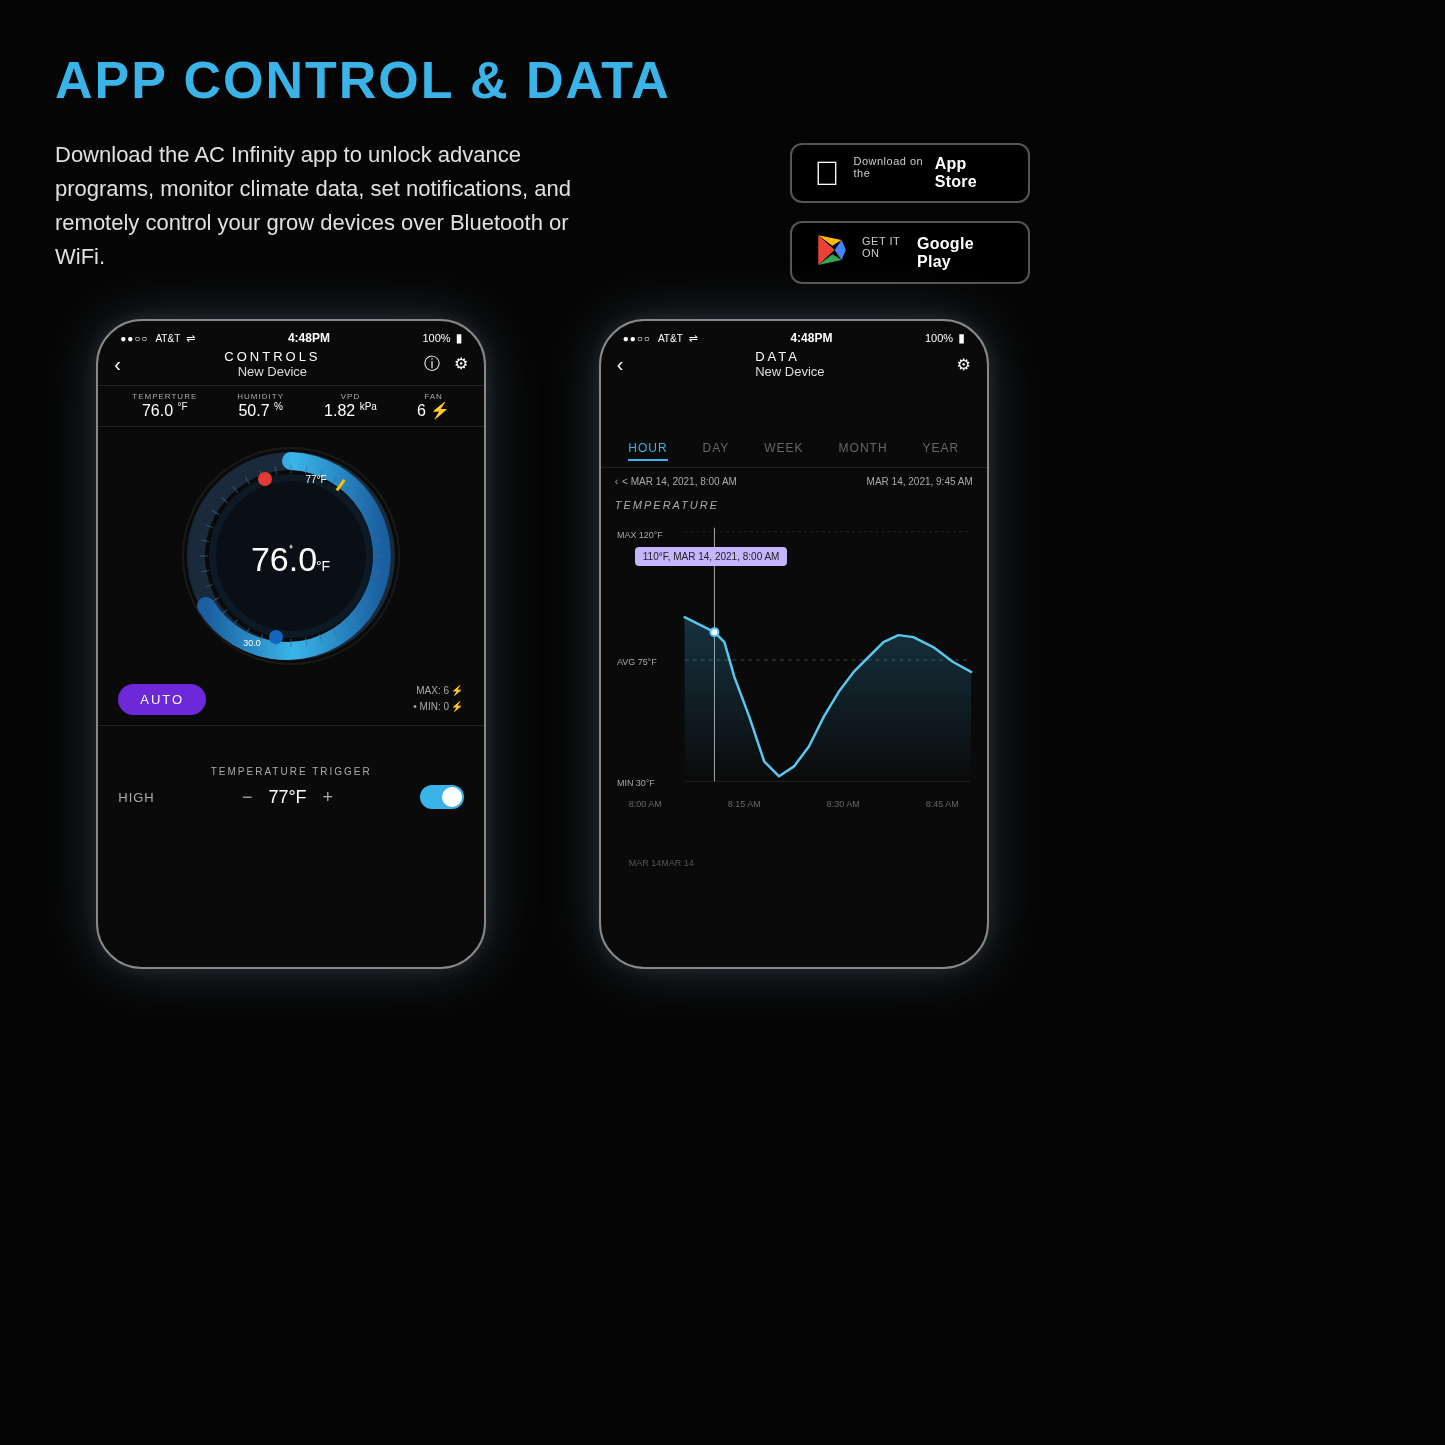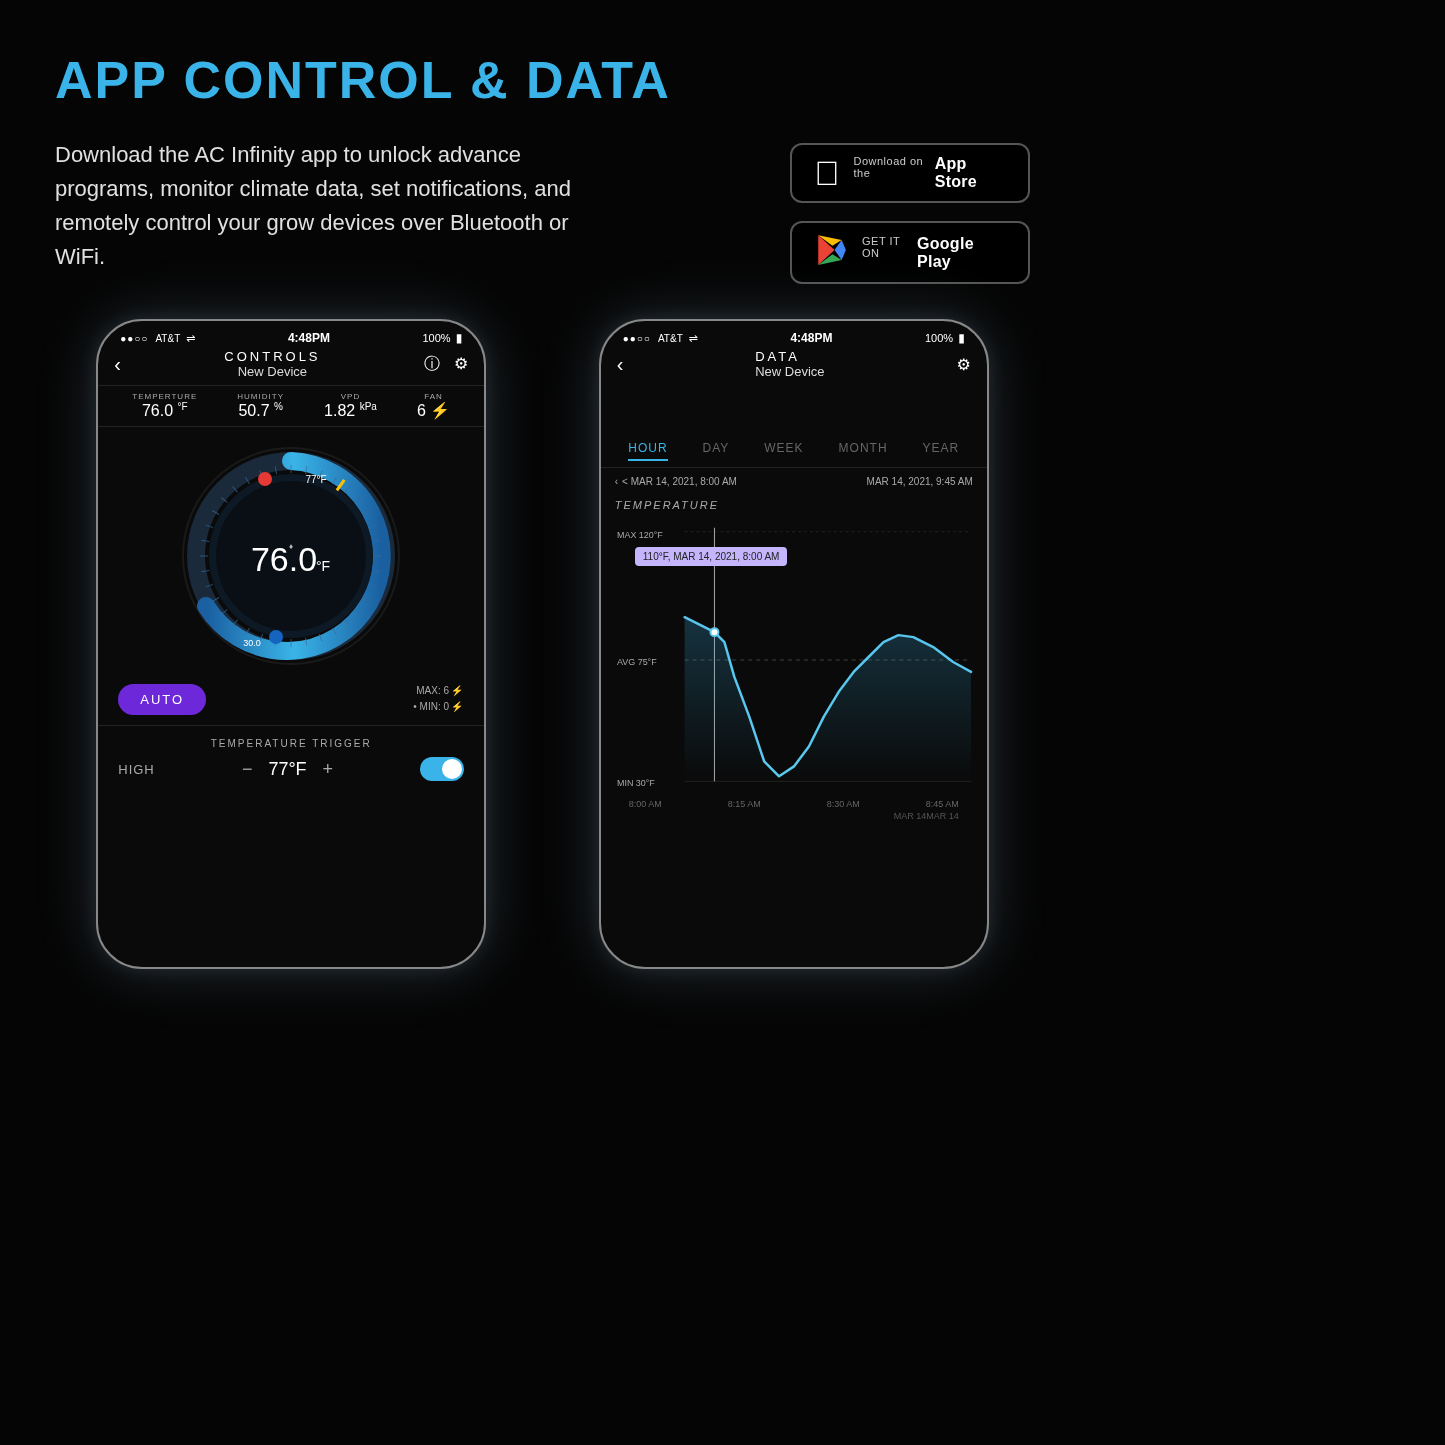--- a/index.html
+++ b/index.html
@@ -262,20 +262,21 @@
       margin-top: 10px;
     }
 
     .trigger-title {
       text-align: center;
       font-size: 10px;
       color: #aaa;
       letter-spacing: 2px;
       text-transform: uppercase;
       margin-bottom: 8px;
+      margin-top: 28px;
     }
 
     .trigger-row {
       display: flex;
       align-items: center;
       justify-content: space-between;
     }
 
     .trigger-label {
       color: #aaa;
@@ -392,24 +393,25 @@
     .chart-x-labels {
       display: flex;
       justify-content: space-between;
       padding: 2px 14px;
       font-size: 9px;
       color: #666;
     }
 
     .chart-x-bottom {
       display: flex;
-      justify-content: flex-end;
+      justify-content: flex-start;
       padding: 0 14px;
       font-size: 9px;
       color: #555;
+      margin-top: 47px;
     }
   </style>
 </head>
 <body>
 
 <div class="main-container">
 
   <div class="page-title">APP CONTROL &amp; DATA</div>
 
   <div class="top-section">

